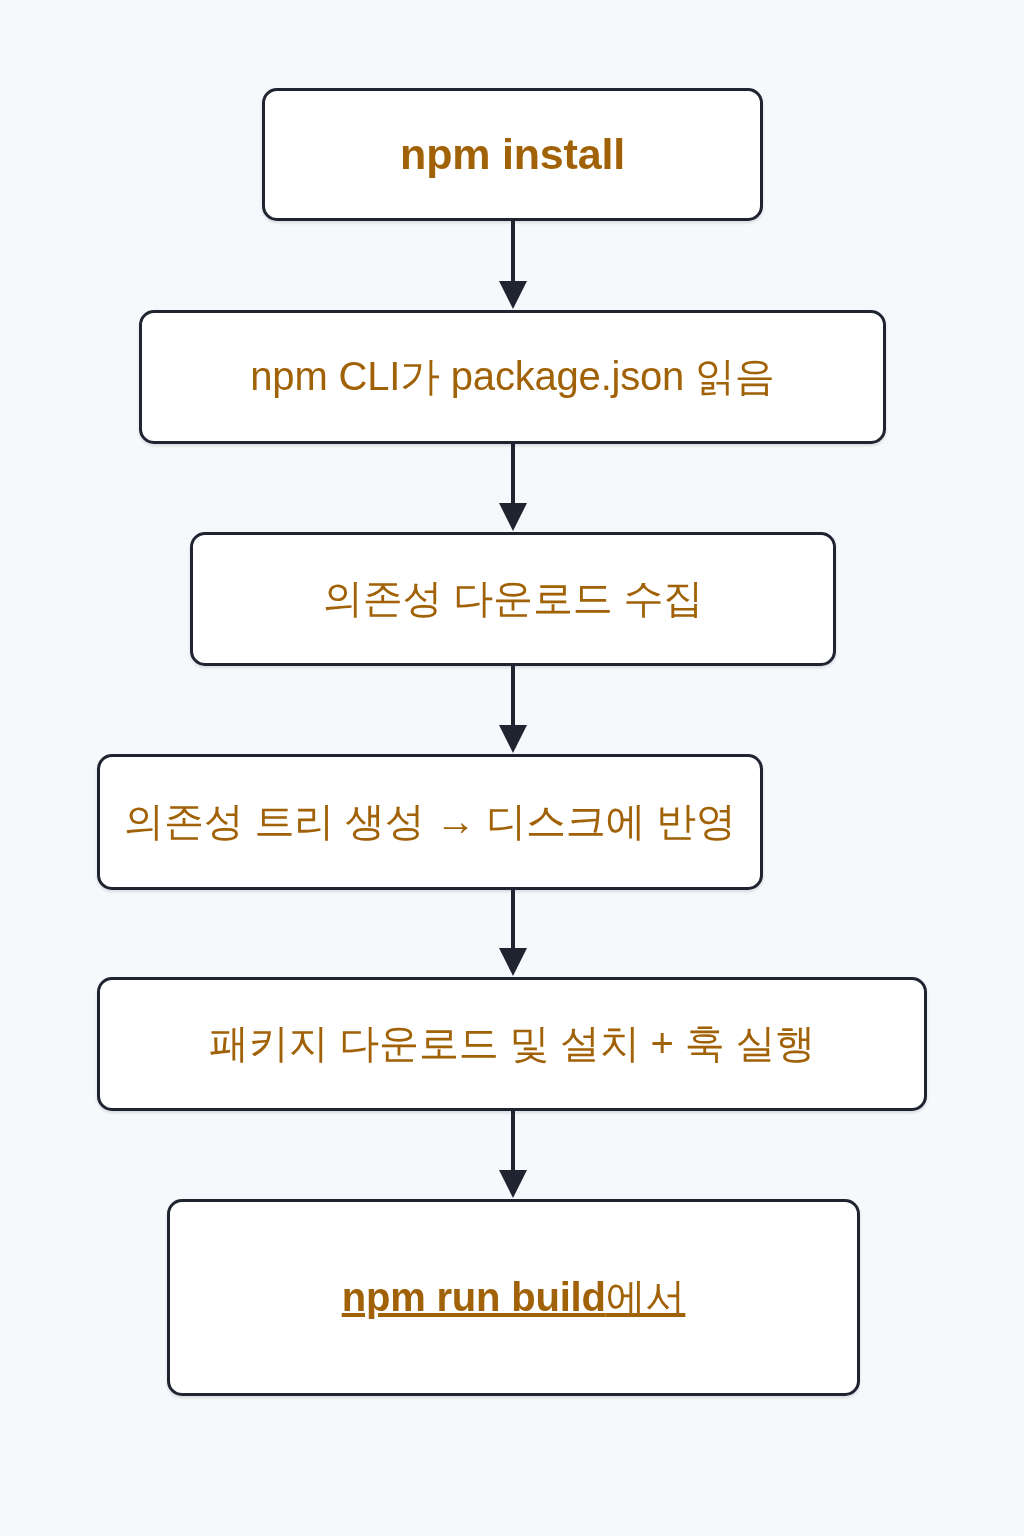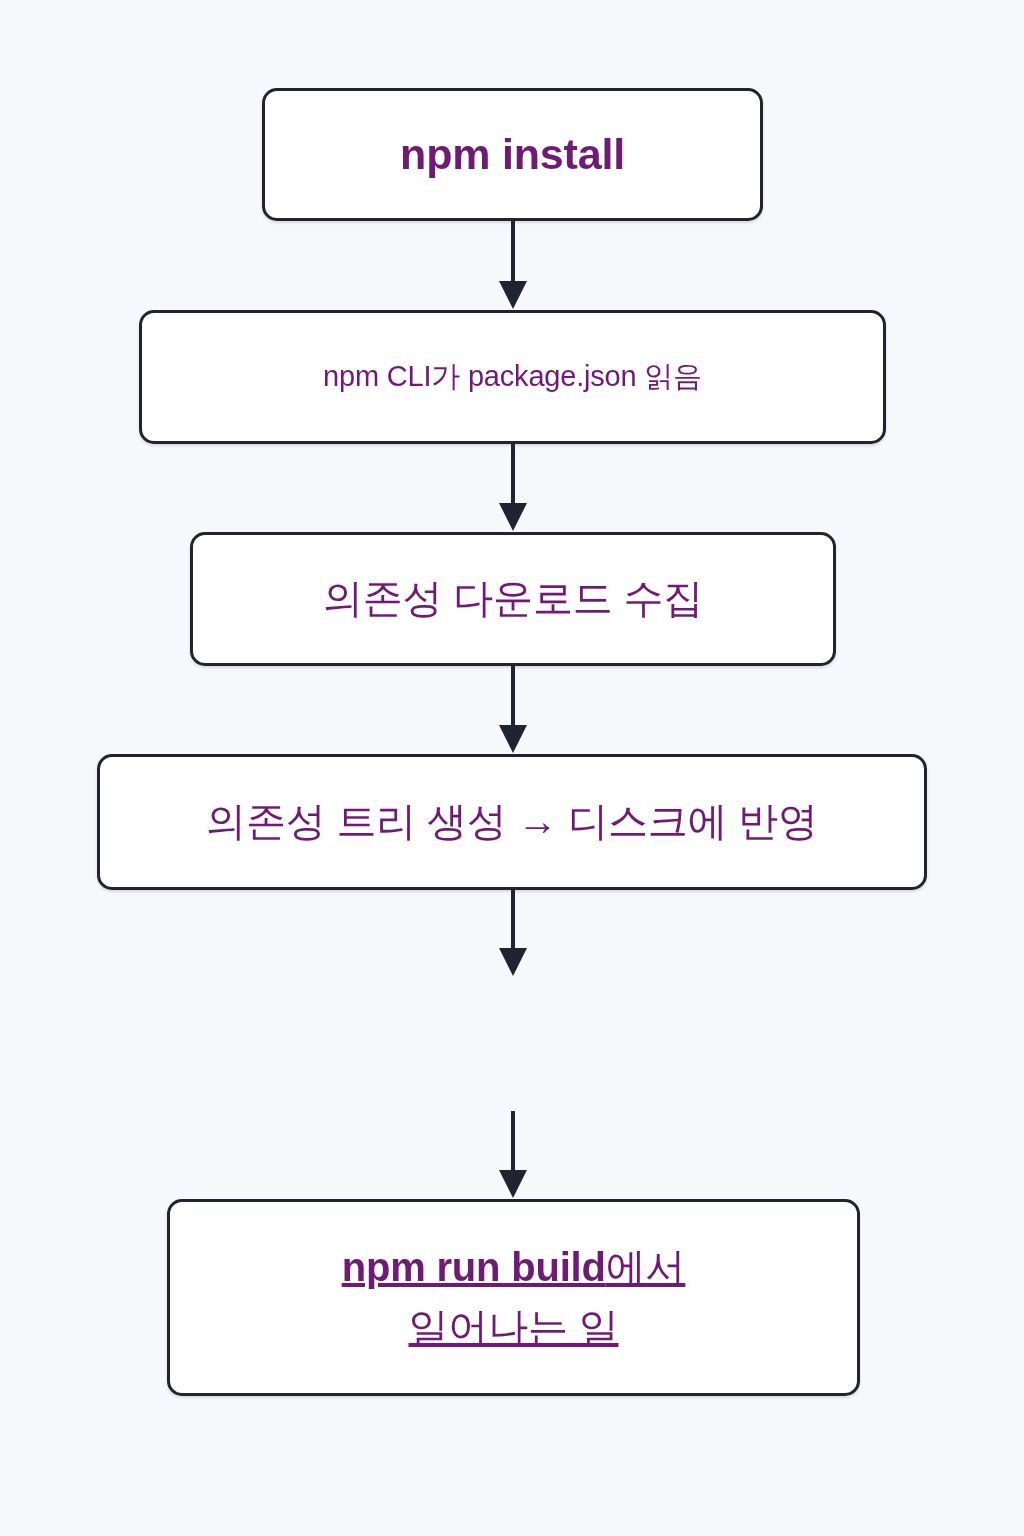--- a/index.html
+++ b/index.html
@@ -23,44 +23,44 @@
   .node {
     position: absolute;
     box-sizing: border-box;
     background: #ffffff;
     border: 3px solid #1f2430;
     border-radius: 15px;
     display: flex;
     align-items: center;
     justify-content: center;
     text-align: center;
-    color: #701a75;
+    color: #a16207;
     box-shadow: 0 2px 3px rgba(20, 24, 40, 0.13);
     line-height: 1.28;
     letter-spacing: -0.2px;
   }
 
   .node-label {
     display: block;
     width: 100%;
     padding: 0 14px;
     box-sizing: border-box;
   }
 
   
   #node-npm-install   { left: 262px; top: 88px;   width: 501px; height: 133px; }
   #node-read-package  { left: 139px; top: 310px;  width: 747px; height: 134px; }
   #node-collect-meta  { left: 190px; top: 532px;  width: 646px; height: 134px; }
-  #node-build-tree    { left: 97px;  top: 754px;  width: 830px; height: 136px; align-items: center; }
+  #node-build-tree    { left: 97px;  top: 754px;  width: 666px; height: 136px; align-items: center; }
   #node-download-run  { left: 97px;  top: 977px;  width: 830px; height: 134px; }
   #node-run-build     { left: 167px; top: 1199px; width: 693px; height: 197px; text-decoration: underline; }
 
   
   #node-npm-install  .node-label { font-size: 43px; font-weight: 700; }
-  #node-read-package .node-label { font-size: 29px; font-weight: 400; }
+  #node-read-package .node-label { font-size: 40px; font-weight: 400; }
   #node-collect-meta .node-label { font-size: 40px; font-weight: 400; }
   #node-build-tree   .node-label { font-size: 40px; font-weight: 400; }
   #node-download-run .node-label { font-size: 40px; font-weight: 400; }
   #node-run-build    .node-label { font-size: 40px; font-weight: 400; }
 
   #node-run-build .line-1 { display: block; }
   #node-run-build .line-2 { display: block; margin-top: 8px; }
   #node-run-build .strong-part { font-weight: 700; }
 
   
@@ -118,28 +118,30 @@
     <span class="node-label">의존성 트리 생성 → 디스크에 반영</span>
   </div>
 
   <div class="connector" id="connector-4">
     <svg width="34" height="88" viewBox="0 0 34 88">
       <line x1="17" y1="0" x2="17" y2="64" stroke="#1f2430" stroke-width="4"></line>
       <polygon points="17,86 3,58 31,58" fill="#1f2430"></polygon>
     </svg>
   </div>
 
+  <div class="node" id="node-download-run">
+    <span class="node-label">패키지 다운로드 및 설치 + 훅 실행</span>
+  </div>
 
   <div class="connector" id="connector-5">
     <svg width="34" height="89" viewBox="0 0 34 89">
       <line x1="17" y1="0" x2="17" y2="65" stroke="#1f2430" stroke-width="4"></line>
       <polygon points="17,87 3,59 31,59" fill="#1f2430"></polygon>
     </svg>
   </div>
 
   <div class="node" id="node-run-build">
     <span class="node-label">
       <span class="line-1"><span class="strong-part">npm run build</span><span>에서</span></span>
-      <span class="line-2">일어나는 일</span>
     </span>
   </div>
 
 </div>
 
 </body></html>

